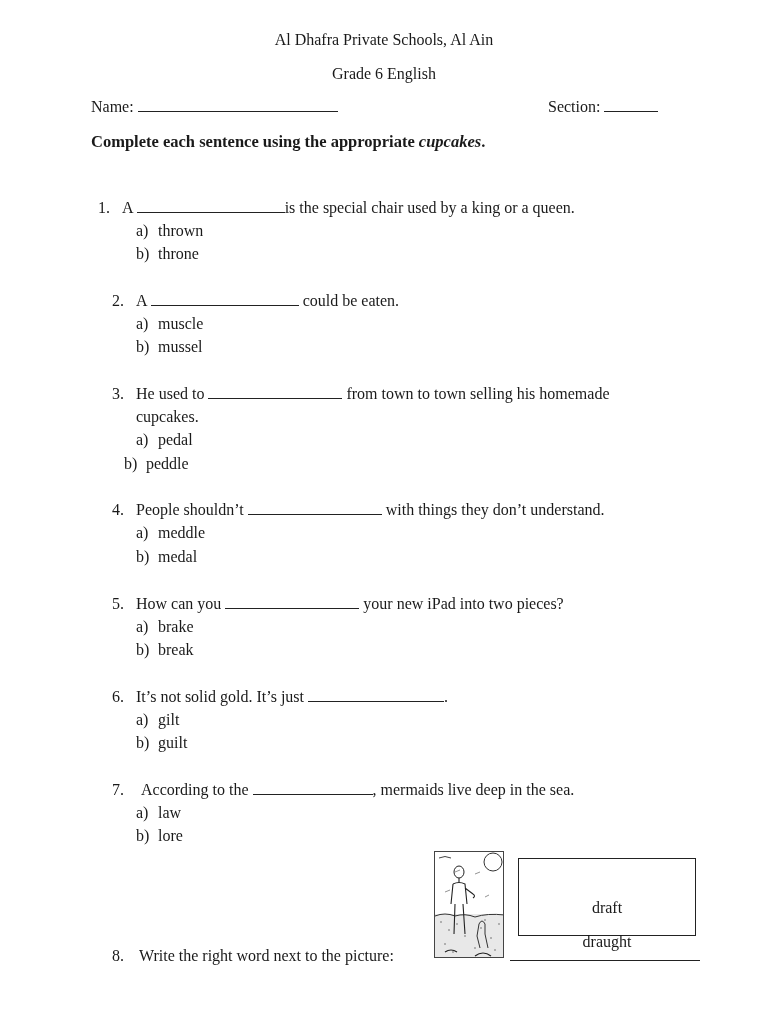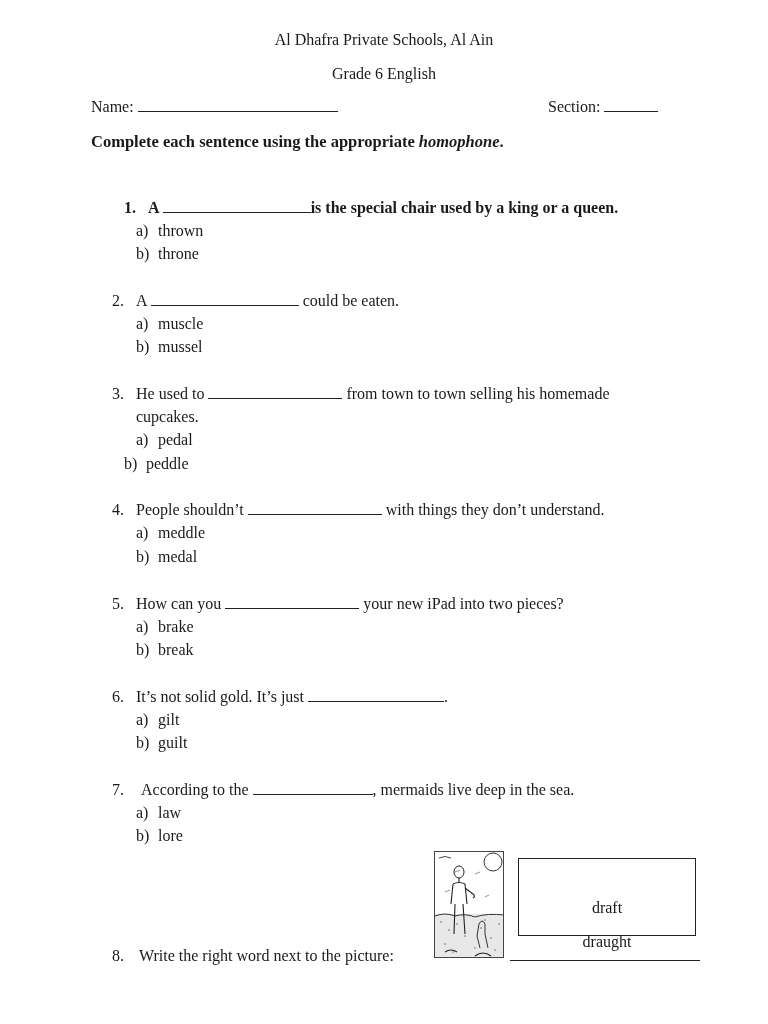--- a/index.html
+++ b/index.html
@@ -27,23 +27,23 @@
 
   <div class="abs" style="left:91px; top:97px;">
     <span>Name:</span>
     <span class="blank" style="width:200px;"></span>
   </div>
   <div class="abs" style="left:548px; top:97px;">
     <span>Section:</span>
     <span class="blank" style="width:54px;"></span>
   </div>
 
-  <div class="abs instr" style="left:91px; top:132px;"><span>Complete each sentence using the appropriate </span><i>homophone</i><span>.</span></div>
+  <div class="abs instr" style="left:91px; top:132px;"><span>Complete each sentence using the appropriate </span><i>cupcakes</i><span>.</span></div>
 
-  <div class="abs" style="left:124px; top:198px;font-weight:bold;">
+  <div class="abs" style="left:98px; top:198px;">
     <span class="qnum">1.</span><span>A </span><span class="blank" style="width:148px;"></span><span>is the special chair used by a king or a queen.</span>
   </div>
   <div class="opt" style="left:136px; top:221px;"><span class="lbl">a)</span><span>thrown</span></div>
   <div class="opt" style="left:136px; top:244px;"><span class="lbl">b)</span><span>throne</span></div>
 
   <div class="abs" style="left:112px; top:291px;">
     <span class="qnum">2.</span><span>A </span><span class="blank" style="width:148px;"></span><span> could be eaten.</span>
   </div>
   <div class="opt" style="left:136px; top:314px;"><span class="lbl">a)</span><span>muscle</span></div>
   <div class="opt" style="left:136px; top:337px;"><span class="lbl">b)</span><span>mussel</span></div>

